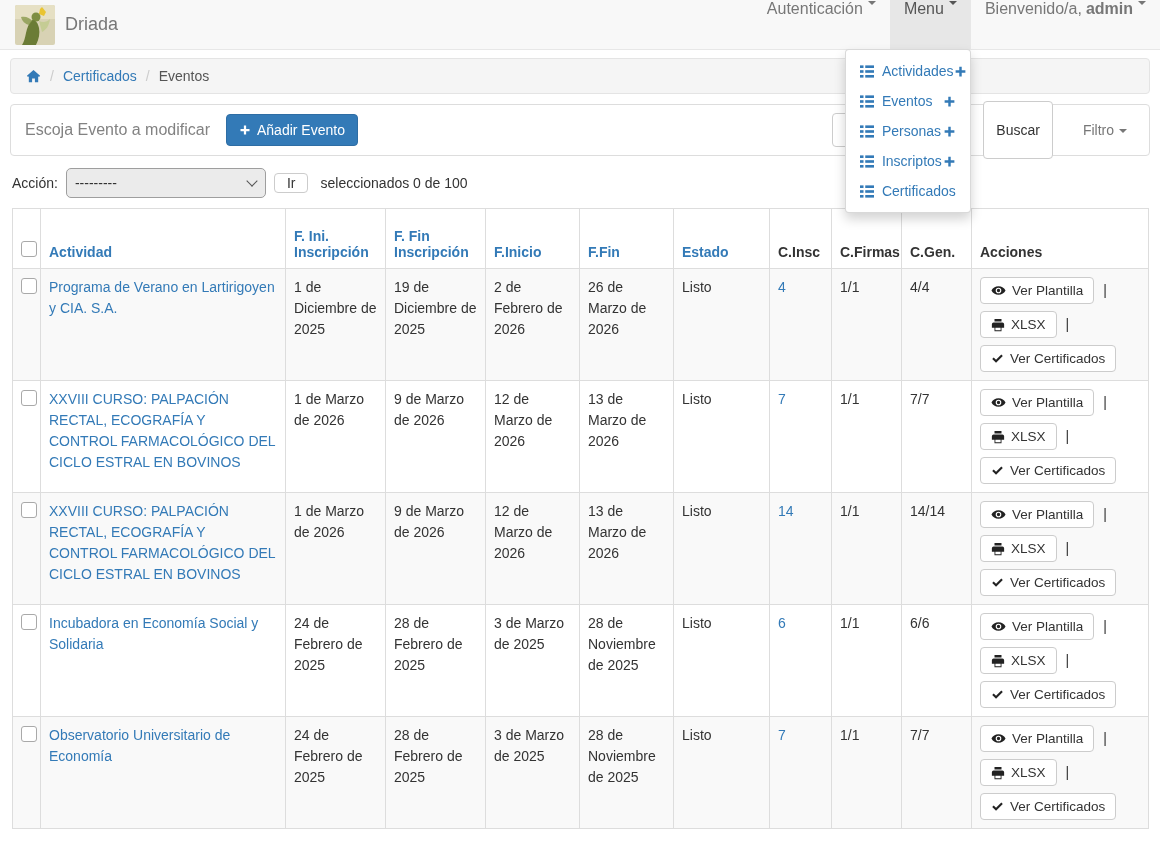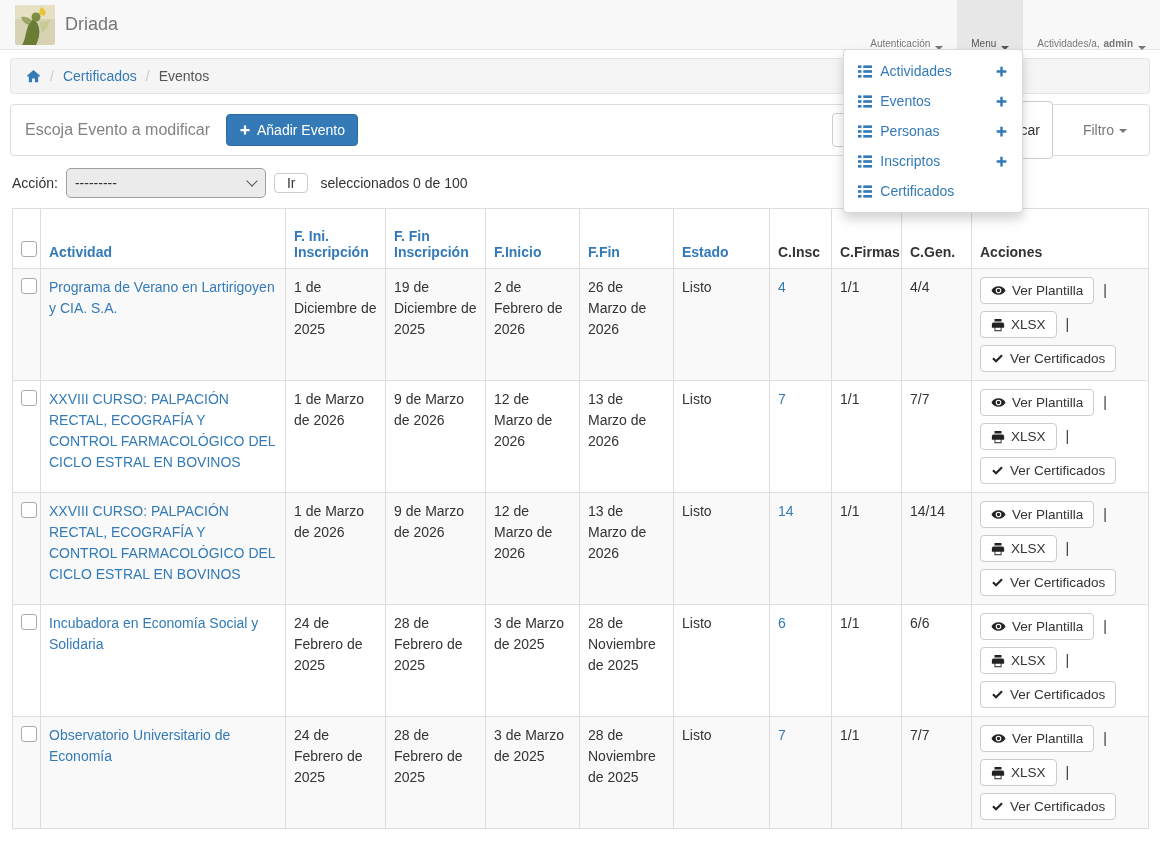--- a/index.html
+++ b/index.html
@@ -13,28 +13,28 @@
     width:1160px;height:850px;overflow:hidden;background:#fff;
     font-family:"Liberation Sans","DejaVu Sans",sans-serif;font-size:14px;color:var(--text-dark,#333);
   }
   
   .navbar{height:50px;background:var(--navbar-bg,#f8f8f8);border-bottom:1px solid var(--navbar-border,#e7e7e7);
     display:flex;align-items:stretch;padding:0 0 0 15px;position:relative;z-index:50;}
   .brand{display:flex;align-items:center;gap:10px;text-decoration:none;}
   .brand-logo{width:40px;height:40px;border-radius:2px;display:block;}
   .brand-title{font-size:18px;color:var(--text-muted,#777);}
   .nav-list{margin-left:auto;display:flex;align-items:stretch;list-style:none;margin-top:0;margin-bottom:0;padding:0;}
-  .nav-item{display:flex;align-items:flex-end;padding:0 14px;color:var(--text-muted,#777);text-decoration:none;font-size:10px;}
+  .nav-item{display:flex;align-items:flex-start;padding:0 14px;color:var(--text-muted,#777);text-decoration:none;font-size:16px;}
   .nav-li{display:flex;align-items:stretch;position:relative;}
   .nav-li.active .nav-item{background:var(--navbar-active,#e7e7e7);color:#555;}
   .caret{display:inline-block;width:0;height:0;border-left:4px solid transparent;border-right:4px solid transparent;
     border-top:4px solid currentColor;margin-left:5px;position:relative;top:1px;}
   .bold{font-weight:bold;margin-left:4px;}
   
-  .dropdown-menu{position:absolute;top:100%;right:0;width:180px;background:#fff;border:1px solid rgba(0,0,0,.15);
+  .dropdown-menu{position:absolute;top:100%;right:0;width:126px;background:#fff;border:1px solid rgba(0,0,0,.15);
     border-radius:4px;box-shadow:0 6px 12px rgba(0,0,0,.175);padding:6px 0;z-index:100;}
   .dd-item{display:flex;align-items:center;padding:7px 14px;color:var(--accent,#337ab7);font-size:14px;}
   .dd-link{display:flex;align-items:center;gap:8px;color:var(--accent,#337ab7);text-decoration:none;}
   .dd-add{margin-left:auto;color:var(--accent,#337ab7);display:flex;align-items:center;cursor:pointer;background:none;border:none;padding:0;}
   .ic{display:inline-flex;align-items:center;}
   .ic svg{display:block;}
   
   .breadcrumb{margin:8px 10px 10px;background:var(--breadcrumb-bg,#f5f5f5);border:1px solid #e4e4e4;border-radius:4px;
     padding:9px 15px;display:flex;align-items:center;gap:9px;font-size:14px;}
   .breadcrumb a{color:var(--accent,#337ab7);text-decoration:none;}
@@ -210,21 +210,21 @@
                   <rect x="6" y="11" width="10" height="3"></rect>
                 </svg>
             </span>
             <span>Certificados</span>
           </a>
         </div>
       </div>
     </li>
     <li class="nav-li">
       <a class="nav-item" href="#">
-        <span>Actividades/a,</span>
+        <span>Bienvenido/a,</span>
         <span class="bold">admin</span>
         <span class="caret"></span>
       </a>
     </li>
   </ul>
 </nav>
 
 <div class="breadcrumb">
   <a href="#" class="ic" style="color:var(--accent,#337ab7);">
     <svg width="15" height="15" viewBox="0 0 16 16" fill="currentColor">

